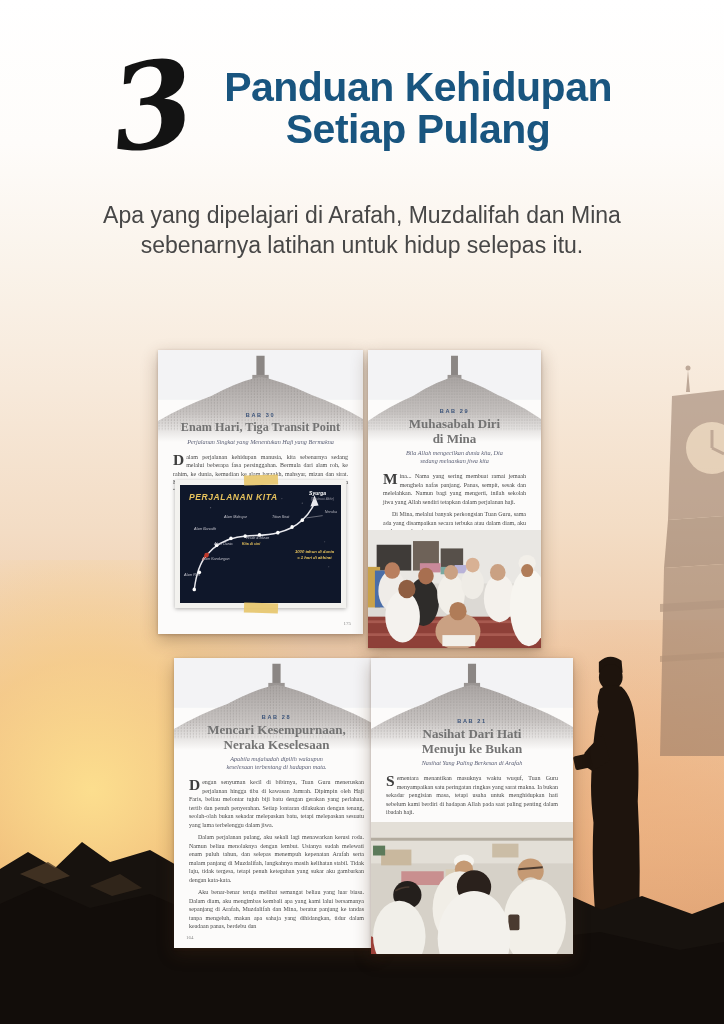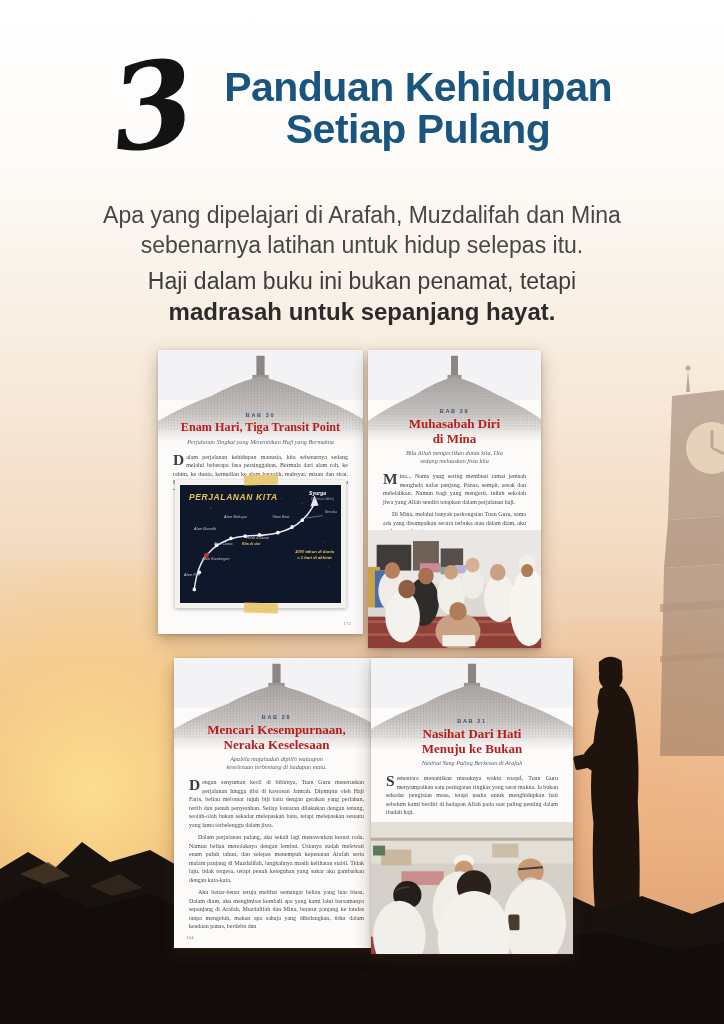--- a/index.html
+++ b/index.html
@@ -27,21 +27,21 @@
   #pg30{left:158px;top:350px;width:205px;height:284px;}
   #pg29{left:368px;top:350px;width:173px;height:298px;}
   #pg28{left:174px;top:658px;width:205px;height:290px;}
   #pg21{left:371px;top:658px;width:202px;height:296px;}
 
   .hill{position:absolute;top:0;left:0;right:0;height:92px;overflow:hidden;}
   .pcontent{position:absolute;left:15px;right:15px;}
   #pg30 .pcontent{top:62px;} #pg29 .pcontent{top:58px;} #pg28 .pcontent{top:56px;} #pg21 .pcontent{top:60px;}
 
   .chap{text-align:center;font-size:5.6px;font-weight:700;letter-spacing:1.6px;color:#3b5379;margin-bottom:3px;}
-  .ptitle{font-family:"Liberation Serif",serif;font-weight:700;text-align:center;color:#b91c1c;margin:0 0 3px 0;font-size:13px;line-height:1.12;}
+  .ptitle{font-family:"Liberation Serif",serif;font-weight:700;text-align:center;color:#737373;margin:0 0 3px 0;font-size:13px;line-height:1.12;}
   #pg30 .ptitle{font-size:12.2px;}
   .psub{font-family:"Liberation Serif",serif;font-style:italic;text-align:center;font-size:6.2px;line-height:1.3;color:#5a5f75;margin:0 0 7px 0;}
   .pbody{font-family:"Liberation Serif",serif;font-size:6px;line-height:1.42;color:#4a4a4a;text-align:justify;margin:0 0 4px 0;}
   .pbody.ind{text-indent:9px;}
   .dropcap{float:left;font-family:"Liberation Serif",serif;font-weight:700;font-size:15.5px;line-height:12px;padding:1px 2px 0 0;color:#3e3e3e;}
 
   .pnum{position:absolute;bottom:8px;font-family:"Liberation Serif",serif;font-size:5px;color:#8a8a8a;}
   .pr{right:12px;} .pl{left:12px;}
 
   .chart-card{position:absolute;left:17px;right:17px;bottom:26px;height:118px;background:#f3f2ef;box-shadow:0 1px 4px rgba(0,0,0,.3);padding:5px;}
@@ -109,21 +109,20 @@
       <path d="M480,150 L516,142 L540,156 L506,164 Z" fill="#251c13" opacity=".6"></path>
     </svg>
   </div>
 
   <header class="head">
     <div class="numeral">3</div>
     <h1 class="h1"><span>Panduan Kehidupan</span><br><span>Setiap Pulang</span></h1>
   </header>
 
   <p class="intro1"><span>Apa yang dipelajari di Arafah, Muzdalifah dan Mina</span><br><span>sebenarnya latihan untuk hidup selepas itu.</span></p>
-  <p class="intro2"><span>Haji dalam buku ini bukan penamat, tetapi</span><br><b>madrasah untuk sepanjang hayat.</b></p>
 
   <article class="bookpage" id="pg30">
     <div class="hill hill-art"><svg viewBox="0 0 200 96" preserveAspectRatio="none" width="100%" height="100%">
           <defs>
             <linearGradient id="hf0" x1="0" y1="0" x2="0" y2="1">
               <stop offset="0" stop-color="#a9a4a2"></stop>
               <stop offset="0.55" stop-color="#c7c3c1"></stop>
               <stop offset="1" stop-color="#c7c3c1" stop-opacity="0"></stop>
             </linearGradient>
             <pattern id="hp0" width="3" height="3" patternUnits="userSpaceOnUse">

